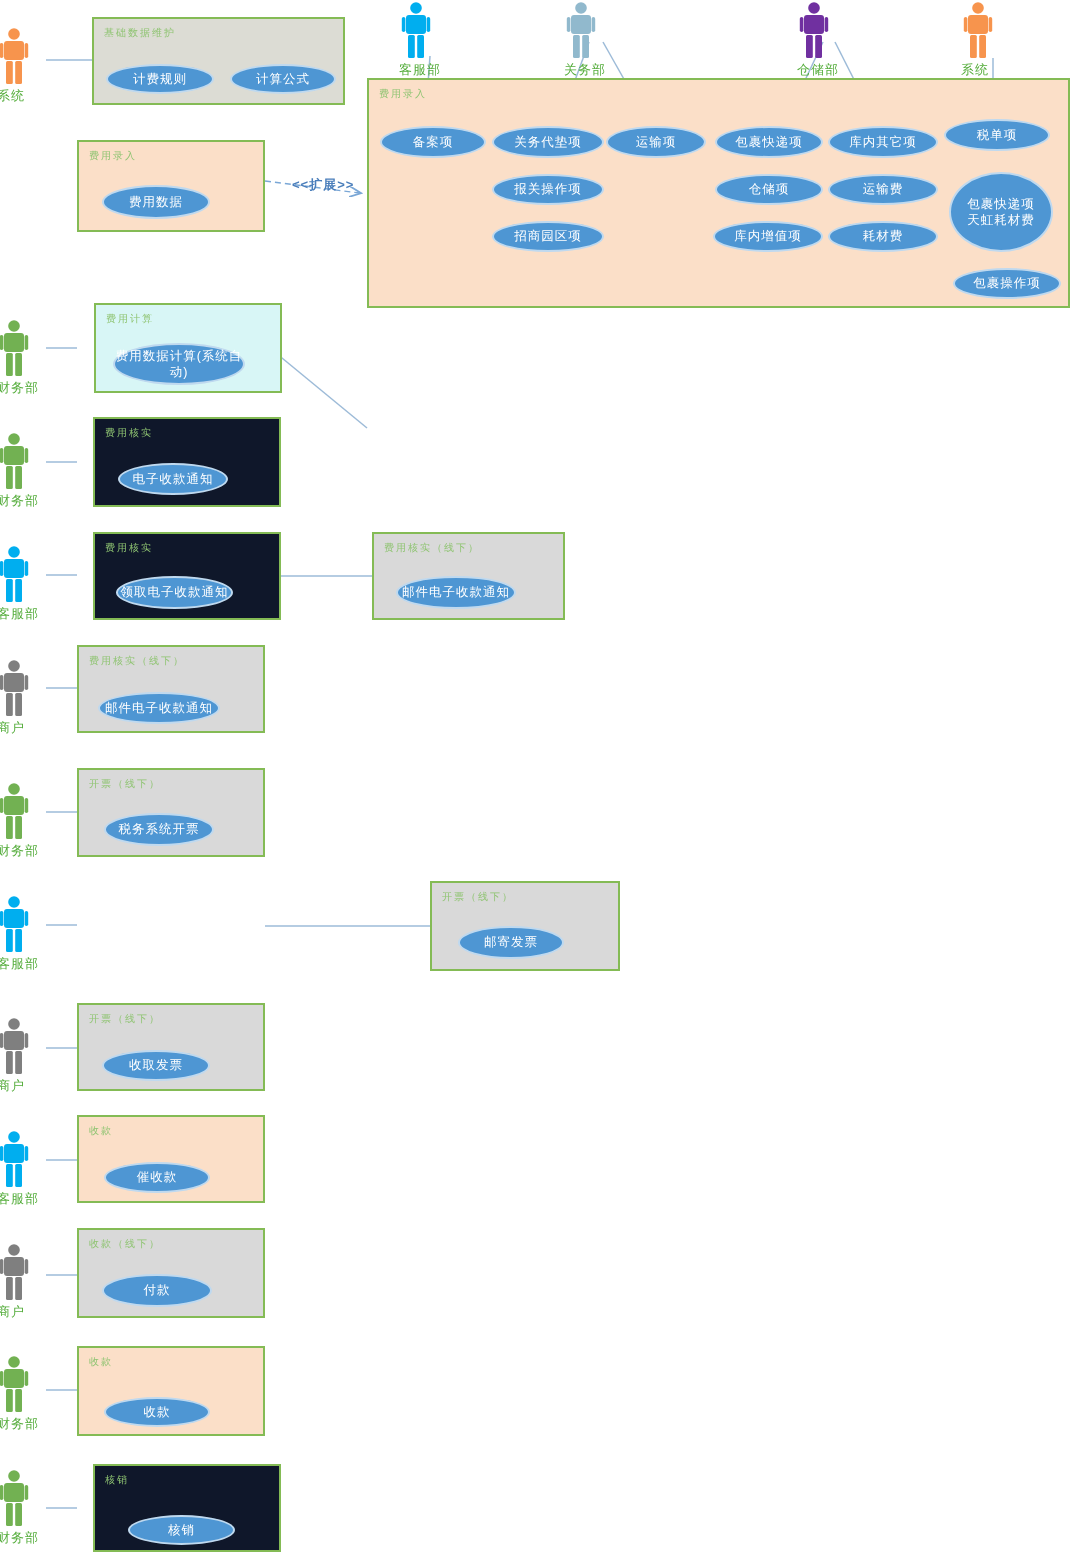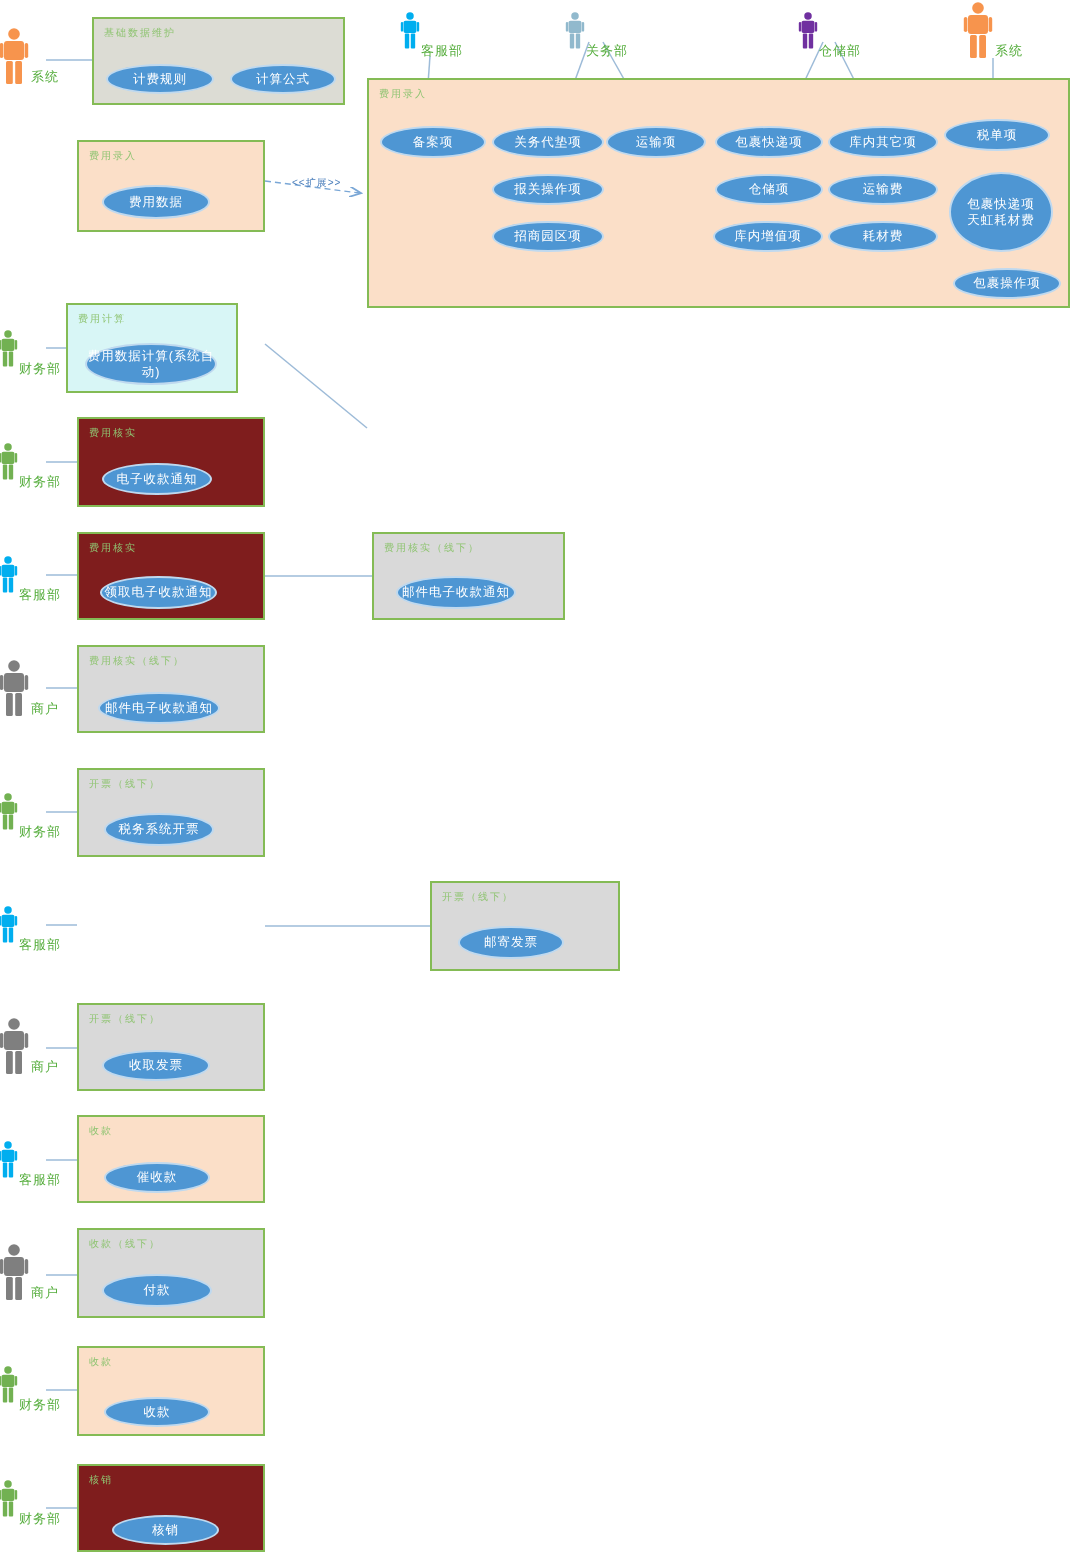--- a/index.html
+++ b/index.html
@@ -5,32 +5,32 @@
   html,body{margin:0;padding:0;background:#fff;}
   #canvas{position:relative;width:1072px;height:1565px;background:#fff;overflow:hidden;
           font-family:"Liberation Sans","DejaVu Sans",sans-serif;}
   #wires{position:absolute;left:0;top:0;pointer-events:none;}
   .grp{position:absolute;box-sizing:border-box;border:2px solid #84BB55;}
   .grp .ttl{position:absolute;left:10px;top:7px;font-size:10px;letter-spacing:2px;color:#8FC472;white-space:nowrap;}
   .bg-graywarm{background:#DCDCD4;}
   .bg-gray{background:#D9D9D9;}
   .bg-peach{background:#FBDFC8;}
   .bg-cyan{background:#D8F6F6;}
-  .bg-lgreen{background:#7f1d1d;}
+  .bg-lgreen{background:#0f172a;margin-left:16px;}
   .bg-lblue{background:#D9E5E8;}
   .uc{position:absolute;box-sizing:border-box;background:#4E96D3;border:2px solid #BFD9EF;border-radius:50%;
       color:#fff;font-size:12.5px;line-height:1.3;display:flex;align-items:center;justify-content:center;
       text-align:center;letter-spacing:1px;white-space:pre-line;overflow:visible;}
-  .actor{position:absolute;width:64px;display:flex;flex-direction:row;align-items:flex-end;}
+  .actor{position:absolute;width:64px;display:flex;flex-direction:column;align-items:flex-start;}
   .actor svg{display:block;}
   .actor .albl{margin-top:1px;font-size:13px;letter-spacing:1px;color:#55AD3C;white-space:nowrap;}
   .c-orange{color:#F7944D;} .c-blue{color:#00AEEF;} .c-steel{color:#91B9CD;}
   .c-purple{color:#7030A0;} .c-green{color:#72B152;} .c-gray{color:#7F7F7F;}
   .fig rect,.fig circle{fill:currentColor;}
-  #extend-label{position:absolute;left:292px;top:176px;font-size:10px;color:#4A7EBB;letter-spacing:1px;background:transparent;}
+  #extend-label{position:absolute;left:292px;top:176px;font-size:13px;color:#4A7EBB;letter-spacing:1px;background:transparent;font-weight:bold;}
 </style>
 </head>
 <body>
 
 <div id="canvas">
 
   <svg id="wires" width="1072" height="1565">
     <defs>
       <marker id="arrow" markerWidth="10" markerHeight="8" refX="8" refY="4" orient="auto">
         <path d="M0,0 L9,4 L0,8" fill="none" stroke="#7AA7D6" stroke-width="1.4"></path>
@@ -87,21 +87,21 @@
     <div class="uc" style="left:346px;top:94px;width:108px;height:31px">仓储项</div>
     <div class="uc" style="left:459px;top:94px;width:110px;height:31px">运输费</div>
     <div class="uc" style="left:580px;top:92px;width:104px;height:80px">包裹快递项
 天虹耗材费</div>
     <div class="uc" style="left:123px;top:141px;width:112px;height:31px">招商园区项</div>
     <div class="uc" style="left:344px;top:141px;width:110px;height:31px">库内增值项</div>
     <div class="uc" style="left:459px;top:141px;width:110px;height:31px">耗材费</div>
     <div class="uc" style="left:584px;top:188px;width:108px;height:31px">包裹操作项</div>
   </div>
 
-  <div class="grp bg-cyan" style="left:66px;top:303px;width:172px;height:90px">
+  <div class="grp bg-cyan" style="left:94px;top:303px;width:188px;height:90px">
     <span class="ttl">费用计算</span>
     <div class="uc" style="left:17px;top:38px;width:132px;height:42px">费用数据计算(系统自动)</div>
   </div>
 
 
   <div class="grp bg-lgreen" style="left:77px;top:417px;width:188px;height:90px">
     <span class="ttl">费用核实</span>
     <div class="uc" style="left:23px;top:44px;width:110px;height:32px">电子收款通知</div>
   </div>
 

